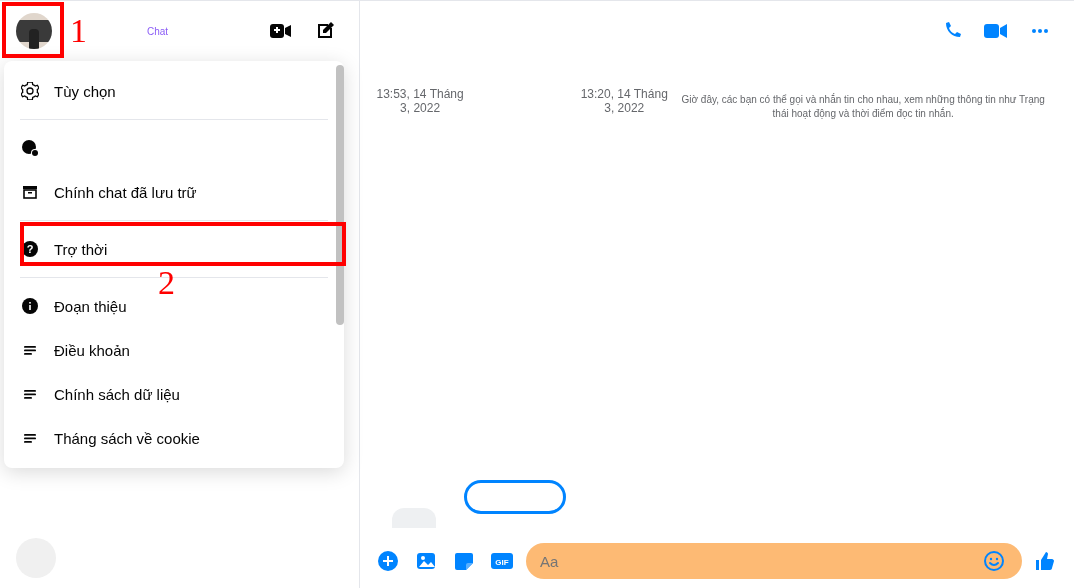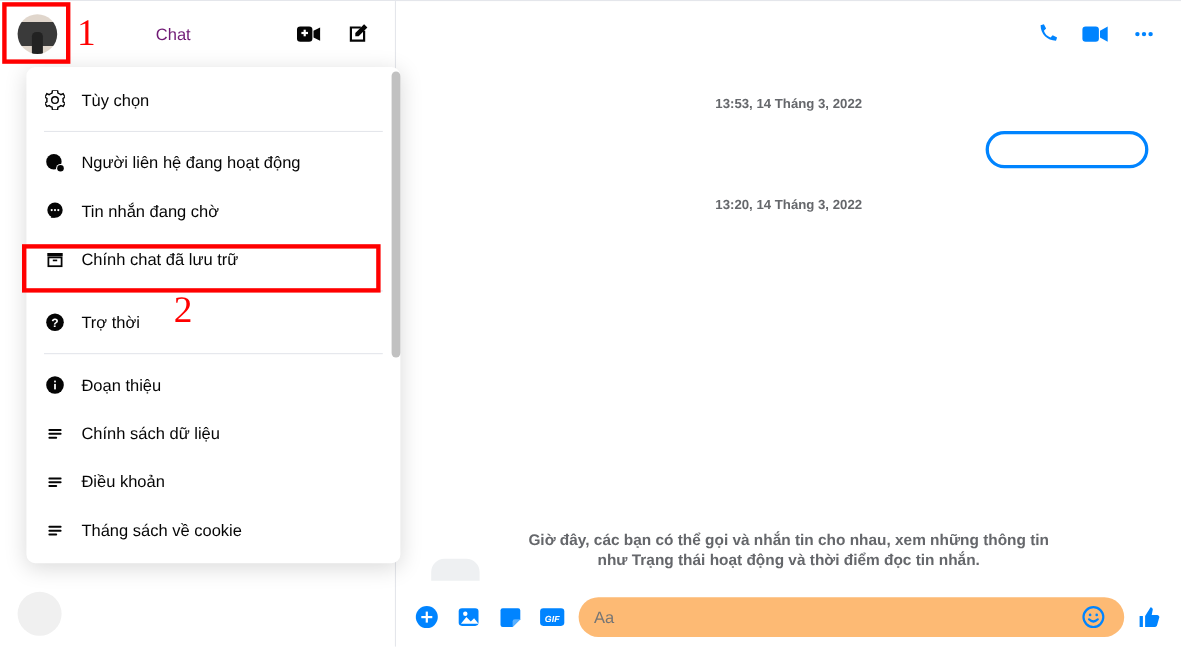--- a/index.html
+++ b/index.html
@@ -4,47 +4,47 @@
 <style>
   * { box-sizing: border-box; margin: 0; padding: 0; }
   html, body { width: 1074px; height: 588px; font-family: Helvetica, Arial, sans-serif; background: #fff; overflow: hidden; position: relative; }
   .app { display: flex; width: 100%; height: 100%; border-top: 1px solid #e4e6eb; }
 
   
   .sidebar { width: 360px; height: 100%; position: relative; border-right: 1px solid #e4e6eb; background: #fff; }
   .sidebar-header { height: 60px; display: flex; align-items: center; justify-content: space-between; padding: 0 16px; }
   .avatar { width: 36px; height: 36px; border-radius: 50%; background: linear-gradient(#e0d6cc 20%, #3a3a3a 20% 80%, #e0d6cc 80%); position: relative; overflow: hidden; }
   .avatar::after { content: ""; position: absolute; left: 50%; top: 45%; width: 10px; height: 20px; background: #222; transform: translateX(-50%); border-radius: 4px 4px 0 0; }
-  .sidebar-title { font-size: 15px; color: #701a75; font-weight: 400; }
+  .sidebar-title { font-size: 10px; color: #8b5cf6; font-weight: 400; }
   .sidebar-actions { display: flex; gap: 8px; }
   .icon-btn { width: 36px; height: 36px; display: flex; align-items: center; justify-content: center; cursor: pointer; color: #050505; border-radius: 50%; }
   .sidebar-body { position: relative; height: calc(100% - 60px); }
   .chat-item-placeholder { position: absolute; left: 16px; bottom: 10px; width: 40px; height: 40px; border-radius: 50%; background: #f0f0f0; }
 
   
-  .menu { position: absolute; left: 24px; top: 60px; width: 340px; background: #fff; border-radius: 8px; box-shadow: 0 4px 20px rgba(0,0,0,0.15); padding: 8px 0; z-index: 50; }
+  .menu { position: absolute; left: 4px; top: 60px; width: 340px; background: #fff; border-radius: 8px; box-shadow: 0 4px 20px rgba(0,0,0,0.15); padding: 8px 0; z-index: 50; }
   .menu-item { display: flex; align-items: center; gap: 14px; padding: 12px 16px; font-size: 15px; color: #050505; cursor: pointer; }
   .menu-icon { width: 20px; height: 20px; display: flex; align-items: center; justify-content: center; flex-shrink: 0; }
   .menu-divider { height: 1px; background: #e4e6eb; margin: 6px 16px; }
   .menu-scrollbar { position: absolute; right: 0; top: 4px; width: 8px; height: 260px; background: #c1c1c1; border-radius: 4px; }
 
   
   .main { flex: 1; display: flex; flex-direction: column; position: relative; }
   .main-header { height: 60px; display: flex; align-items: center; justify-content: flex-end; padding: 0 16px; gap: 8px; }
   .header-icon { width: 36px; height: 36px; display: flex; align-items: center; justify-content: center; color: #0084ff; cursor: pointer; border-radius: 50%; }
-  .conversation { flex: 1; overflow: hidden; padding: 20px 16px 0 16px; display: flex; flex-direction: column; font-weight: bold; }
+  .conversation { flex: 1; overflow: hidden; padding: 20px 16px 0 16px; display: flex; flex-direction: row; }
   .timestamp { text-align: center; font-size: 12px; color: #65676b; margin: 6px 0 18px 0; }
   .bubble-out { align-self: flex-end; margin-right: 14px; margin-bottom: 20px; width: 148px; height: 34px; border: 3px solid #0084ff; border-radius: 18px; background: #fff; }
-  .intro-text { text-align: center; font-size: 14px; color: #65676b; line-height: 1.4; max-width: 520px; margin: 0 auto; padding: 0 10px; }
+  .intro-text { text-align: center; font-size: 10px; color: #65676b; line-height: 1.4; max-width: 520px; margin: 12px auto; padding: 0 10px; }
   .conv-spacer { flex: 1; }
   .grey-peek { position: absolute; left: 32px; bottom: 60px; width: 44px; height: 20px; background: #eef0f2; border-radius: 12px 12px 0 0; }
 
   
   .composer { height: 54px; display: flex; align-items: center; gap: 10px; padding: 0 14px; }
-  .comp-icon { width: 28px; height: 28px; display: flex; align-items: center; justify-content: center; color: #0084ff; cursor: pointer; font-style: italic; }
+  .comp-icon { width: 28px; height: 28px; display: flex; align-items: center; justify-content: center; color: #0084ff; cursor: pointer; }
   .input-wrap { flex: 1; display: flex; align-items: center; background: #fdba74; border-radius: 20px; height: 36px; padding: 0 14px; }
   .msg-input { flex: 1; border: none; background: transparent; outline: none; font-size: 15px; color: #65676b; }
   .like { color: #0084ff; }
 
   
   .anno-box-1 { position: absolute; left: 2px; top: 2px; width: 62px; height: 56px; border: 4px solid #ff0000; z-index: 200; pointer-events: none; }
   .anno-num-1 { position: absolute; left: 70px; top: 12px; color: #ff0000; font-size: 34px; font-family: "Times New Roman", serif; z-index: 200; pointer-events: none; }
   .anno-box-2 { position: absolute; left: 20px; top: 222px; width: 326px; height: 44px; border: 4px solid #ff0000; z-index: 200; pointer-events: none; }
   .anno-num-2 { position: absolute; left: 158px; top: 264px; color: #ff0000; font-size: 34px; font-family: "Times New Roman", serif; z-index: 200; pointer-events: none; }
 
@@ -95,35 +95,22 @@
       <div class="menu-divider"></div>
 
       <div class="menu-item">
         <span class="menu-icon">
           <svg width="18" height="18" viewBox="0 0 18 18">
               <circle cx="8" cy="8" r="7" fill="#050505"></circle>
               <circle cx="14" cy="14" r="4" fill="#fff"></circle>
               <circle cx="14" cy="14" r="3" fill="#050505"></circle>
             </svg>
         </span>
-        <span>Người liên hệ đang hoạt động</span>
-      </div>
-
-      <div class="menu-item">
-        <span class="menu-icon">
-          <svg width="18" height="18" viewBox="0 0 18 18">
-              <circle cx="9" cy="8" r="7" fill="#050505"></circle>
-              <path d="M5 15 L7 12 L9 15 Z" fill="#050505"></path>
-              <circle cx="6" cy="8" r="1" fill="#fff"></circle>
-              <circle cx="9" cy="8" r="1" fill="#fff"></circle>
-              <circle cx="12" cy="8" r="1" fill="#fff"></circle>
-            </svg>
-        </span>
-        <span>Tin nhắn đang chờ</span>
-      </div>
+      </div>
+
 
       <div class="menu-item">
         <span class="menu-icon">
           <svg width="18" height="18" viewBox="0 0 18 18">
               <rect x="2" y="3" width="14" height="3" fill="#050505"></rect>
               <rect x="3" y="7" width="12" height="8" fill="none" stroke="#050505" stroke-width="1.6"></rect>
               <rect x="7" y="9" width="4" height="1.5" fill="#050505"></rect>
             </svg>
         </span>
         <span>Chính chat đã lưu trữ</span>
@@ -156,32 +143,32 @@
       </div>
 
       <div class="menu-item">
         <span class="menu-icon">
           <svg width="18" height="18" viewBox="0 0 18 18">
               <rect x="3" y="5" width="12" height="1.8" rx="0.9" fill="#050505"></rect>
               <rect x="3" y="8.5" width="12" height="1.8" rx="0.9" fill="#050505"></rect>
               <rect x="3" y="12" width="8" height="1.8" rx="0.9" fill="#050505"></rect>
             </svg>
         </span>
-        <span>Chính sách dữ liệu</span>
+        <span>Điều khoản</span>
       </div>
 
       <div class="menu-item">
         <span class="menu-icon">
           <svg width="18" height="18" viewBox="0 0 18 18">
               <rect x="3" y="5" width="12" height="1.8" rx="0.9" fill="#050505"></rect>
               <rect x="3" y="8.5" width="12" height="1.8" rx="0.9" fill="#050505"></rect>
               <rect x="3" y="12" width="8" height="1.8" rx="0.9" fill="#050505"></rect>
             </svg>
         </span>
-        <span>Điều khoản</span>
+        <span>Chính sách dữ liệu</span>
       </div>
 
       <div class="menu-item">
         <span class="menu-icon">
           <svg width="18" height="18" viewBox="0 0 18 18">
               <rect x="3" y="5" width="12" height="1.8" rx="0.9" fill="#050505"></rect>
               <rect x="3" y="8.5" width="12" height="1.8" rx="0.9" fill="#050505"></rect>
               <rect x="3" y="12" width="8" height="1.8" rx="0.9" fill="#050505"></rect>
             </svg>
         </span>

